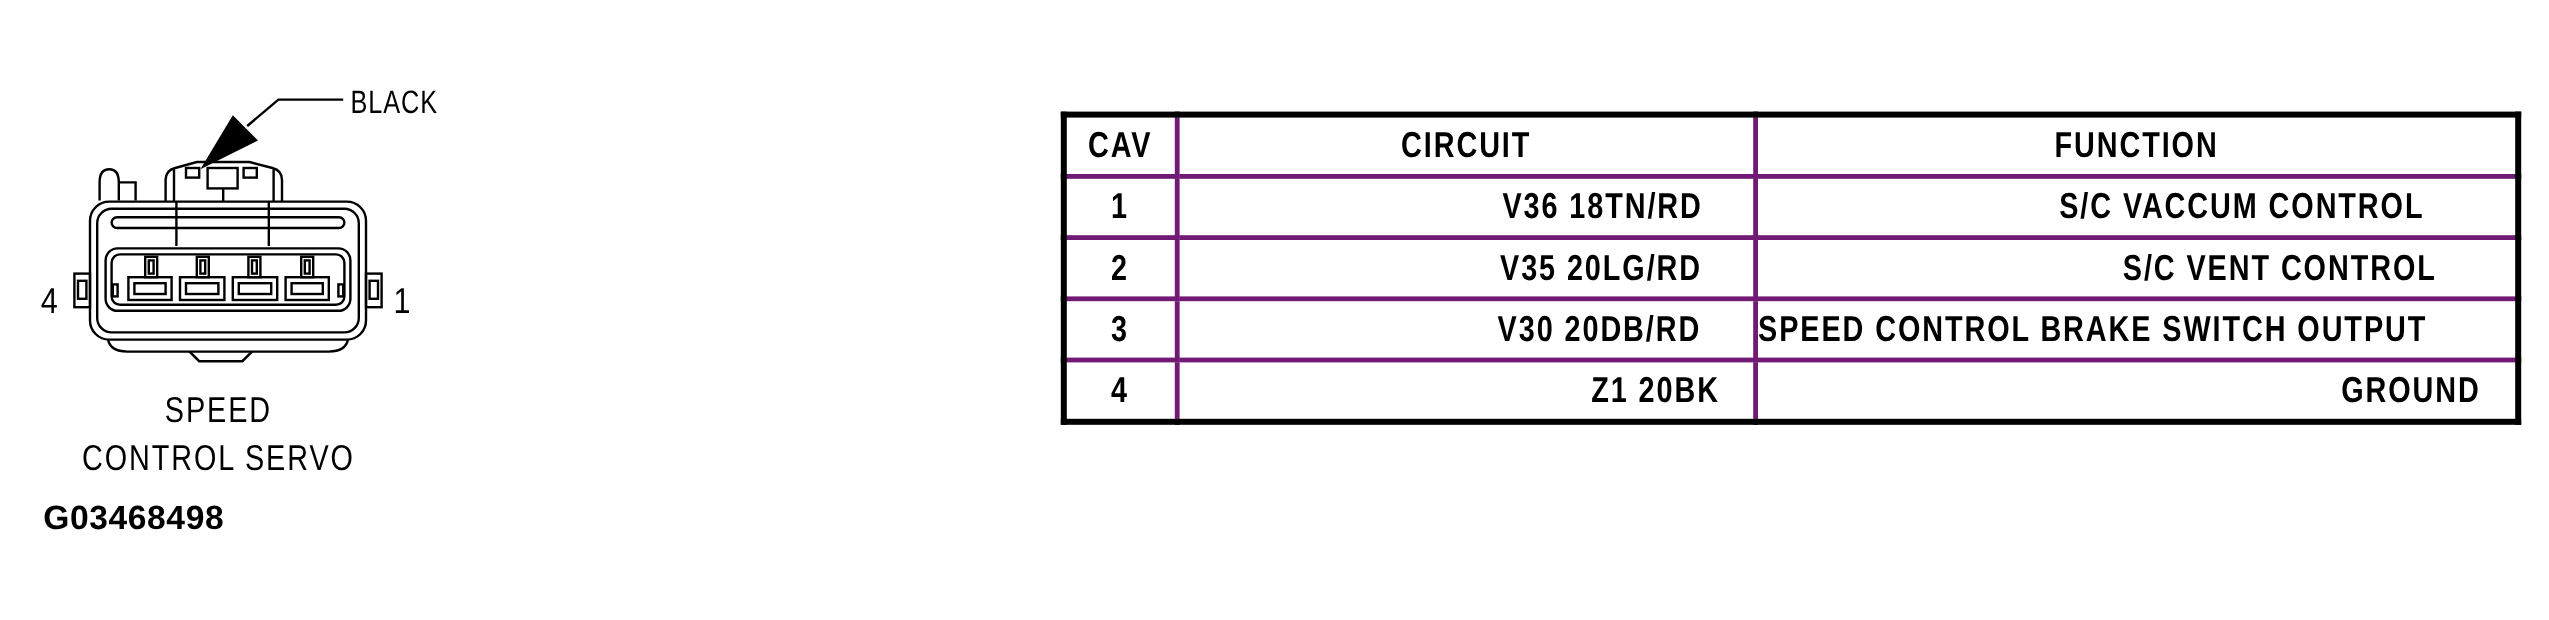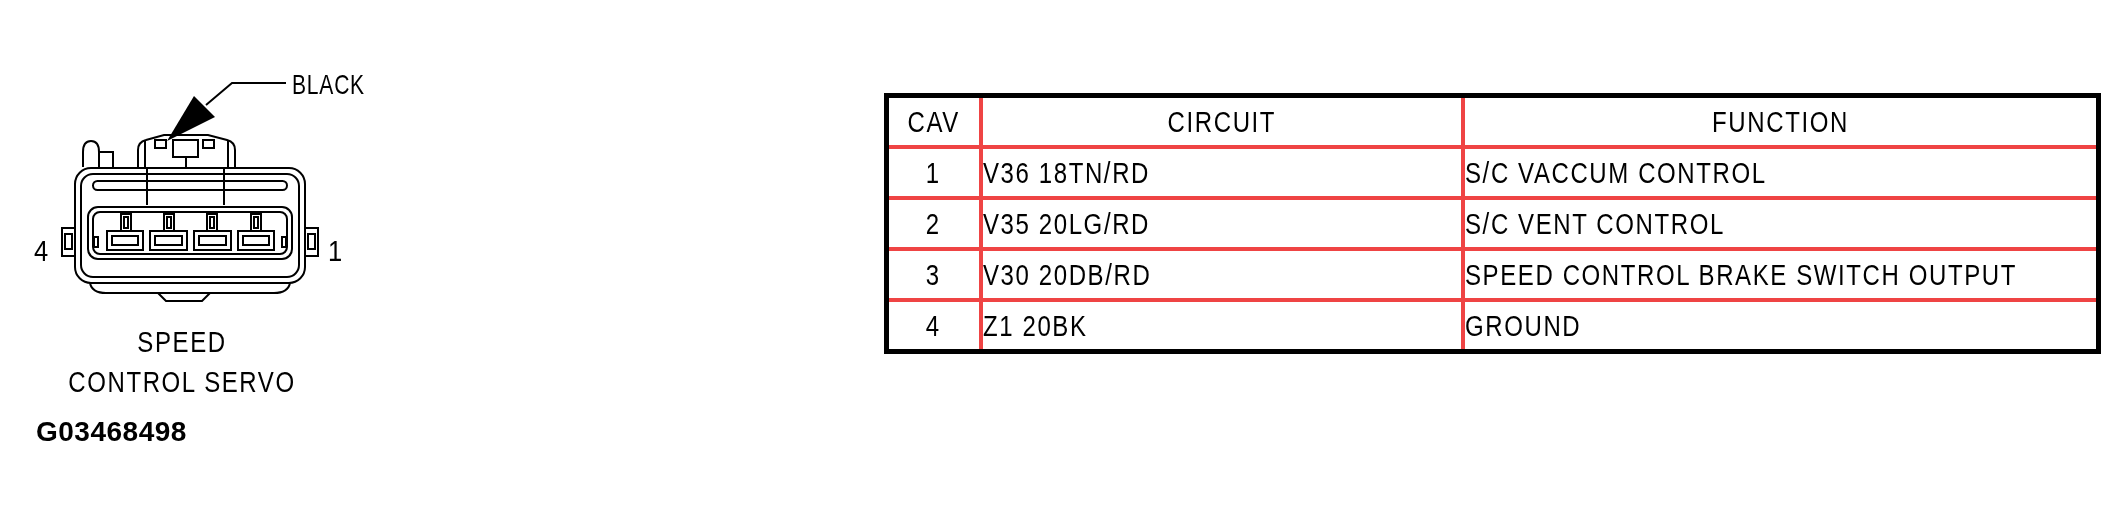--- a/index.html
+++ b/index.html
@@ -29,34 +29,34 @@
   .bold-id { font-size: 28px; font-weight: bold; letter-spacing: 0.5px; }
   
   table.pinout {
     position: absolute; left: 884px; top: 93px;
     border-collapse: collapse;
     table-layout: fixed;
     width: 1212px;
     border: 5px solid #000;
   }
   table.pinout th, table.pinout td {
-    border: 4px solid #ef4444;
+    border: 4px solid #701a75;
     height: 47px;
     padding: 0;
-    font-weight: normal;
+    font-weight: bold;
     font-size: 30px;
     white-space: nowrap;
     overflow: hidden;
     vertical-align: middle;
   }
   col.c-cav { width: 94px; }
   col.c-circuit { width: 482px; }
   col.c-function { width: 636px; }
   .cell-center { text-align: center; }
-  .cell-left { text-align: left; padding-left: 12px; }
+  .cell-left { text-align: right; padding-left: 12px; }
   .cond {
     display: inline-block;
     transform: scaleX(0.8);
     letter-spacing: 2px;
   }
   .cond-c { transform-origin: center center; }
   .cond-l { transform-origin: left center; }
 </style>
 </head>
 <body>

